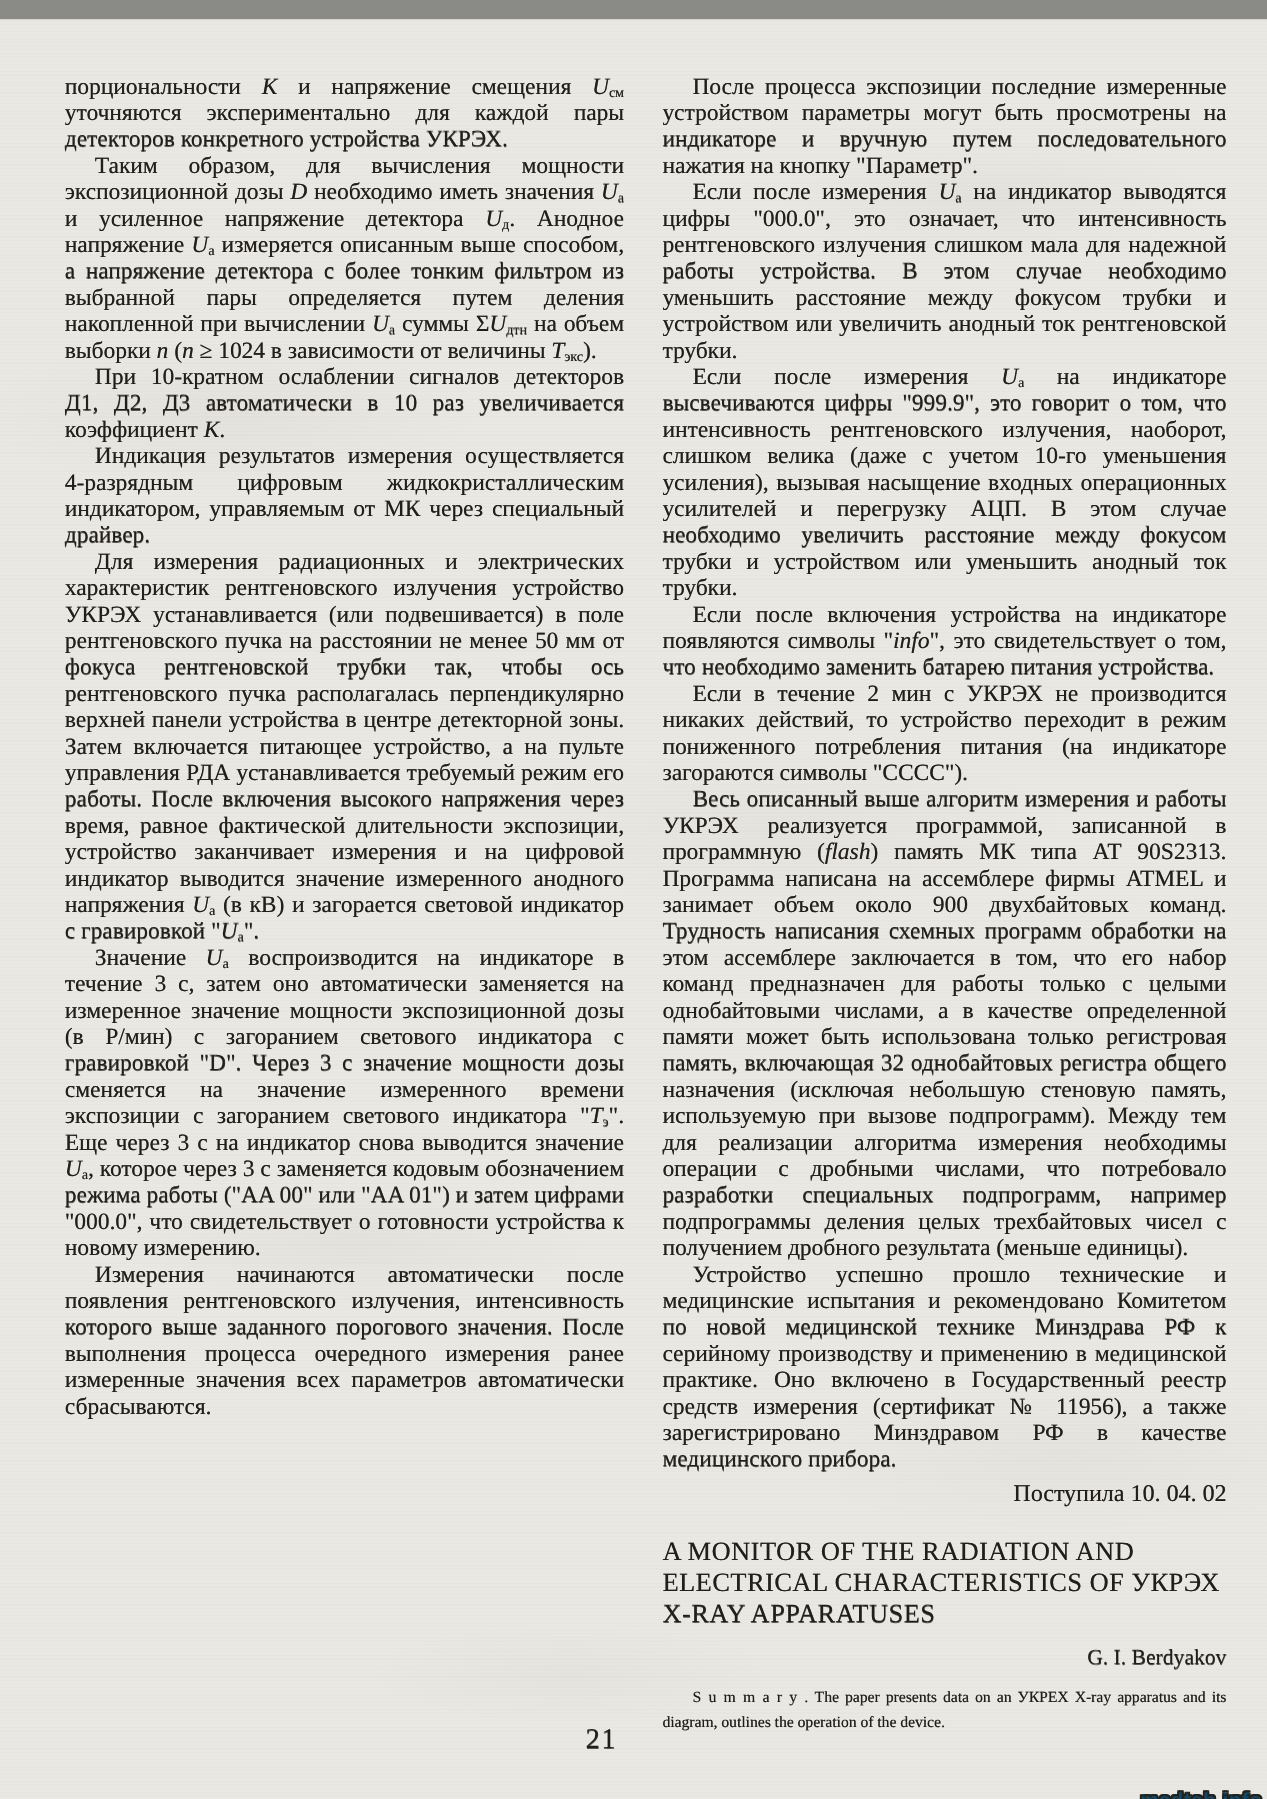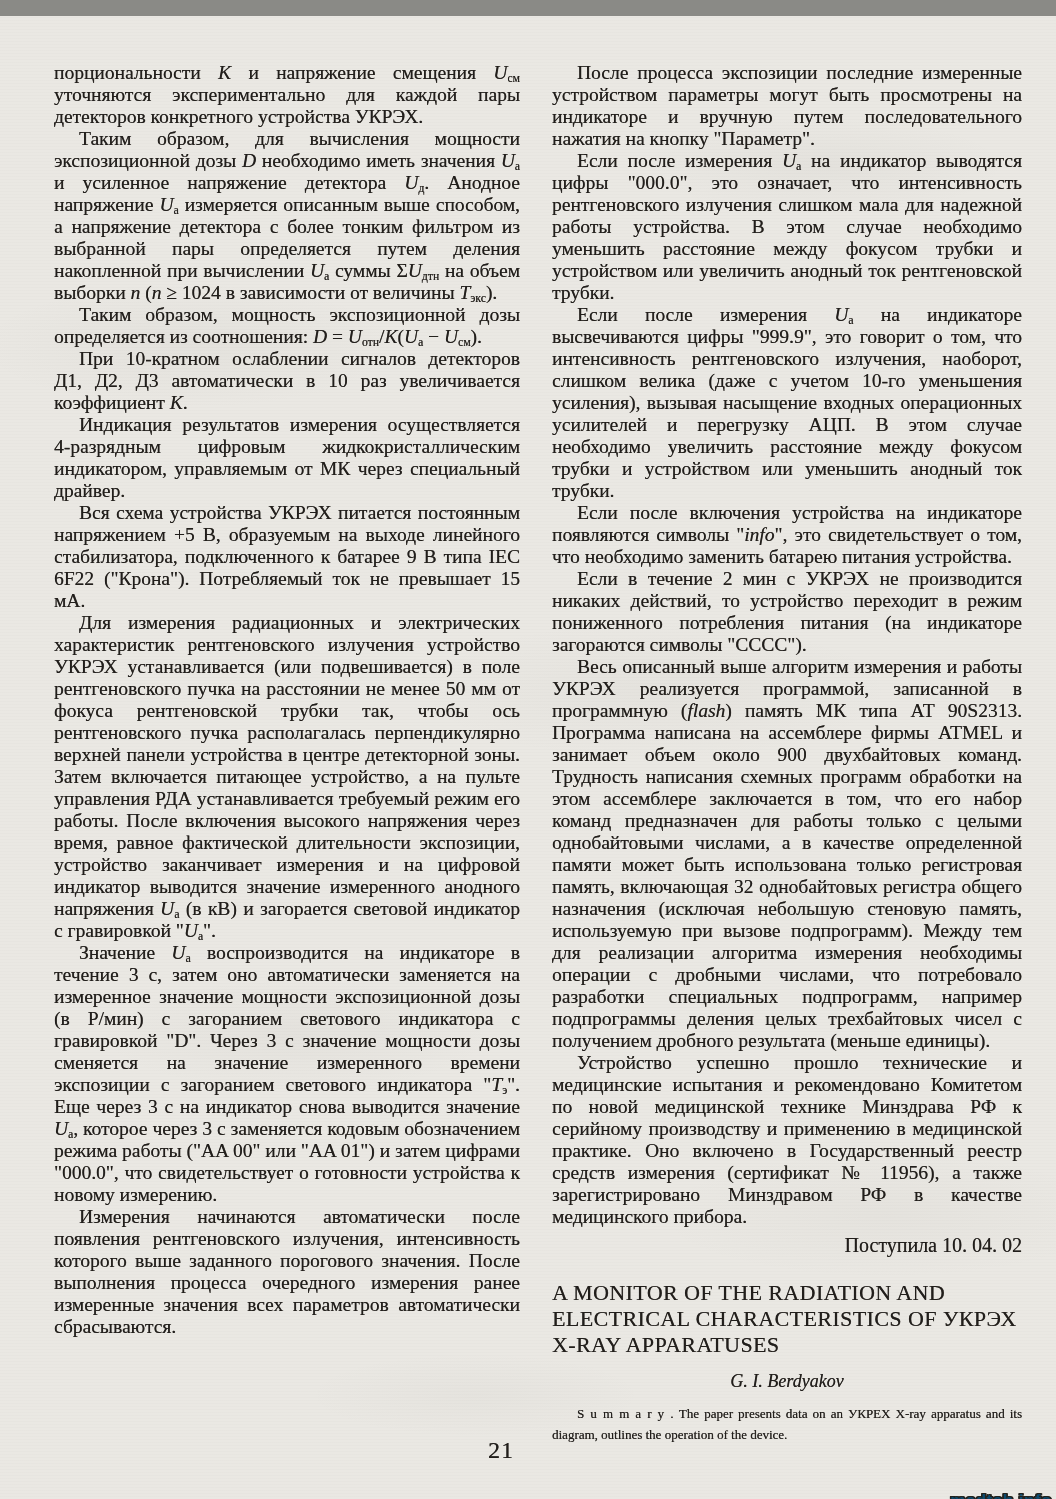--- a/index.html
+++ b/index.html
@@ -31,21 +31,21 @@
   .col-left  { left: 54px;  width: 466px; }
   .col-right { left: 552px; width: 470px; }
   .para { margin: 0; text-indent: 25px; }
   .para.noindent { text-indent: 0; }
   sub { font-size: 0.6em; line-height: 0; vertical-align: -0.22em; }
   .received { margin: 6px 0 0; text-align: right; font-size: 20px; }
   .en-title {
     margin: 24px 0 0; font-size: 22px; font-weight: normal;
     line-height: 26px; letter-spacing: 0.4px; text-align: left;
   }
-  .en-author { margin: 12px 0 0; font-style: italic; font-size: 18px; text-align: center; }
+  .en-author { margin: 12px 0 0; font-size: 18px; text-align: right; }
   .en-summary { margin: 11px 0 0; font-size: 13px; line-height: 21px; text-indent: 25px; }
   .sum-label { letter-spacing: 0.5px; }
   .page-number { position: absolute; left: 488px; top: 1421px; font-size: 24px; letter-spacing: 1px; }
   .watermark {
     position: absolute; right: 4px; bottom: 4px;
     font-family: "Liberation Sans", "DejaVu Sans", sans-serif;
     font-weight: bold; font-size: 17px; letter-spacing: 0.5px;
     color: #0c4a6e;
     text-shadow:
       -1.5px -1.5px 0 #23231e, 1.5px -1.5px 0 #23231e,
@@ -54,24 +54,22 @@
       -1.5px 0 0 #23231e, 1.5px 0 0 #23231e;
   }
 </style>
 </head>
 <body>
 
 <div class="page">
   <div class="col col-left">
       <p class="para noindent">порциональности <i>K</i> и напряжение смещения <i>U</i><sub>см</sub> уточняются экспериментально для каждой пары детекторов конкретного устройства УКРЭХ.</p>
       <p class="para">Таким образом, для вычисления мощности экспозиционной дозы <i>D</i> необходимо иметь значения <i>U</i><sub>а</sub> и усиленное напряжение детектора <i>U</i><sub>д</sub>. Анодное напряжение <i>U</i><sub>а</sub> измеряется описанным выше способом, а напряжение детектора с более тонким фильтром из выбранной пары определяется путем деления накопленной при вычислении <i>U</i><sub>а</sub> суммы Σ<i>U</i><sub>дтн</sub> на объем выборки <i>n</i> (<i>n</i> ≥ 1024 в зависимости от величины <i>T</i><sub>экс</sub>).</p>
-      <p class="para">Таким образом, мощность экспозиционной дозы определяется из соотношения: <i>D</i> = <i>U</i><sub>отн</sub>/<i>K</i>(<i>U</i><sub>а</sub> − <i>U</i><sub>см</sub>).</p>
       <p class="para">При 10-кратном ослаблении сигналов детекторов Д1, Д2, Д3 автоматически в 10 раз увеличивается коэффициент <i>K</i>.</p>
       <p class="para">Индикация результатов измерения осуществляется 4-разрядным цифровым жидкокристаллическим индикатором, управляемым от МК через специальный драйвер.</p>
-      <p class="para">Вся схема устройства УКРЭХ питается постоянным напряжением +5 В, образуемым на выходе линейного стабилизатора, подключенного к батарее 9 В типа IEC 6F22 ("Крона"). Потребляемый ток не превышает 15 мА.</p>
       <p class="para">Для измерения радиационных и электрических характеристик рентгеновского излучения устройство УКРЭХ устанавливается (или подвешивается) в поле рентгеновского пучка на расстоянии не менее 50 мм от фокуса рентгеновской трубки так, чтобы ось рентгеновского пучка располагалась перпендикулярно верхней панели устройства в центре детекторной зоны. Затем включается питающее устройство, а на пульте управления РДА устанавливается требуемый режим его работы. После включения высокого напряжения через время, равное фактической длительности экспозиции, устройство заканчивает измерения и на цифровой индикатор выводится значение измеренного анодного напряжения <i>U</i><sub>а</sub> (в кВ) и загорается световой индикатор с гравировкой "<i>U</i><sub>а</sub>".</p>
       <p class="para">Значение <i>U</i><sub>а</sub> воспроизводится на индикаторе в течение 3 с, затем оно автоматически заменяется на измеренное значение мощности экспозиционной дозы (в Р/мин) с загоранием светового индикатора с гравировкой "D". Через 3 с значение мощности дозы сменяется на значение измеренного времени экспозиции с загоранием светового индикатора "<i>T</i><sub>э</sub>". Еще через 3 с на индикатор снова выводится значение <i>U</i><sub>а</sub>, которое через 3 с заменяется кодовым обозначением режима работы ("AA 00" или "AA 01") и затем цифрами "000.0", что свидетельствует о готовности устройства к новому измерению.</p>
       <p class="para">Измерения начинаются автоматически после появления рентгеновского излучения, интенсивность которого выше заданного порогового значения. После выполнения процесса очередного измерения ранее измеренные значения всех параметров автоматически сбрасываются.</p>
     </div>
 
   <div class="col col-right">
     <div>
         <p class="para">После процесса экспозиции последние измеренные устройством параметры могут быть просмотрены на индикаторе и вручную путем последовательного нажатия на кнопку "Параметр".</p>
         <p class="para">Если после измерения <i>U</i><sub>а</sub> на индикатор выводятся цифры "000.0", это означает, что интенсивность рентгеновского излучения слишком мала для надежной работы устройства. В этом случае необходимо уменьшить расстояние между фокусом трубки и устройством или увеличить анодный ток рентгеновской трубки.</p>
         <p class="para">Если после измерения <i>U</i><sub>а</sub> на индикаторе высвечиваются цифры "999.9", это говорит о том, что интенсивность рентгеновского излучения, наоборот, слишком велика (даже с учетом 10-го уменьшения усиления), вызывая насыщение входных операционных усилителей и перегрузку АЦП. В этом случае необходимо увеличить расстояние между фокусом трубки и устройством или уменьшить анодный ток трубки.</p>

